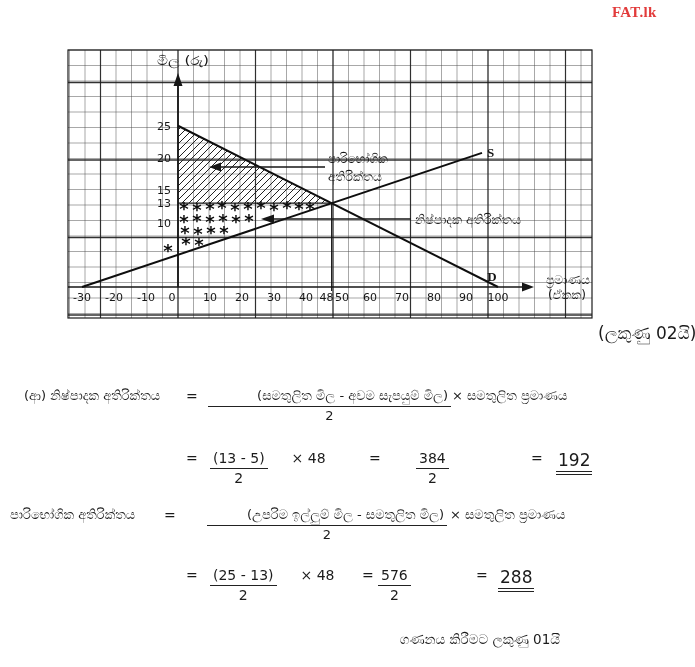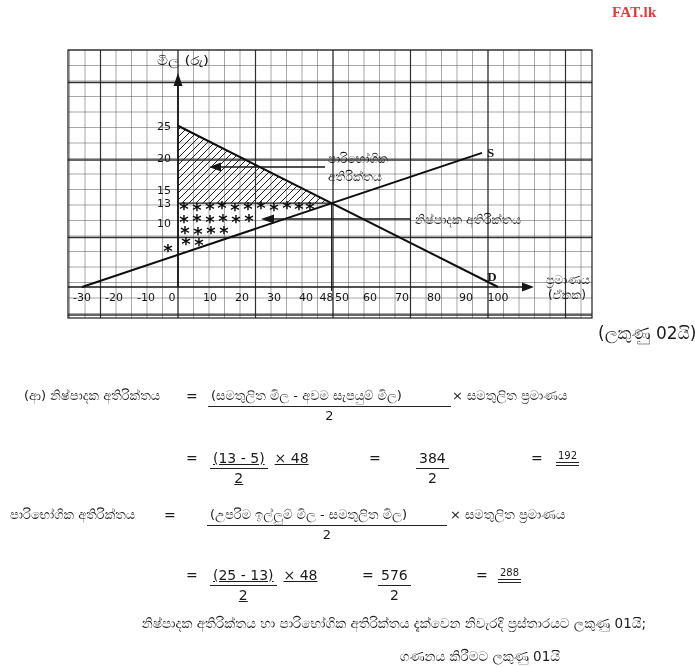--- a/index.html
+++ b/index.html
@@ -13,25 +13,25 @@
   #graph-svg{position:absolute;left:0;top:0;z-index:1;}
   .watermark{position:absolute;left:84px;top:300px;font-size:80px;font-weight:bold;
              line-height:1;z-index:5;pointer-events:none;white-space:nowrap;}
   .wm1{color:rgba(246,180,190,0.85);}
   .wm2{color:rgba(240,95,105,0.62);}
   .marks{position:absolute;left:598px;top:323px;font-size:17px;z-index:6;white-space:nowrap;}
   .frow{position:absolute;left:0;width:695px;height:46px;font-size:13px;z-index:6;}
   .sinh{white-space:nowrap;overflow:hidden;display:inline-block;}
   .eq{font-size:14px;}
   .frac{display:inline-flex;flex-direction:column;align-items:center;}
-  .num{border-bottom:1.5px solid #222;text-align:left;padding:0 3px 2px;}
+  .num{border-bottom:1.5px solid #222;text-align:right;padding:0 3px 2px;}
   .den{padding-top:1px;}
-  .fracside{display:inline-flex;align-items:flex-start;gap:7px;text-decoration:underline;}
+  .fracside{display:inline-flex;align-items:flex-start;gap:24px;}
   .numeric{font-size:14px;}
-  .result{font-size:10px;border-bottom:4px double #222;padding:0 2px 1px;}
+  .result{font-size:17px;border-bottom:4px double #222;padding:0 2px 1px;}
   .footer{position:absolute;top:615px;left:0;width:646px;text-align:right;
           font-size:13.5px;z-index:6;}
   .footer div{white-space:nowrap;overflow:hidden;}
   .fl2{margin-top:16px;padding-right:86px;}
 </style>
 </head>
 <body>
 
 <div class="page">
 
@@ -246,17 +246,16 @@
     <span class="abs eq" style="left:362px">=</span>
     <span class="abs frac numeric" style="left:378px">
       <span class="num">576</span>
       <span class="den">2</span>
     </span>
     <span class="abs eq" style="left:476px">=</span>
     <span class="abs result" style="left:498px">288</span>
   </div>
 
   <div class="footer">
-    <div>නිෂ්පාදක අතිරික්තය හා පාරිභෝගික අතිරික්තය දැක්වෙන නිවැරදි ප්‍රස්තාරයට ලකුණු 01යි;</div>
     <div class="fl2">ගණනය කිරීමට ලකුණු 01යි</div>
   </div>
 
 </div>
 
 </body></html>

